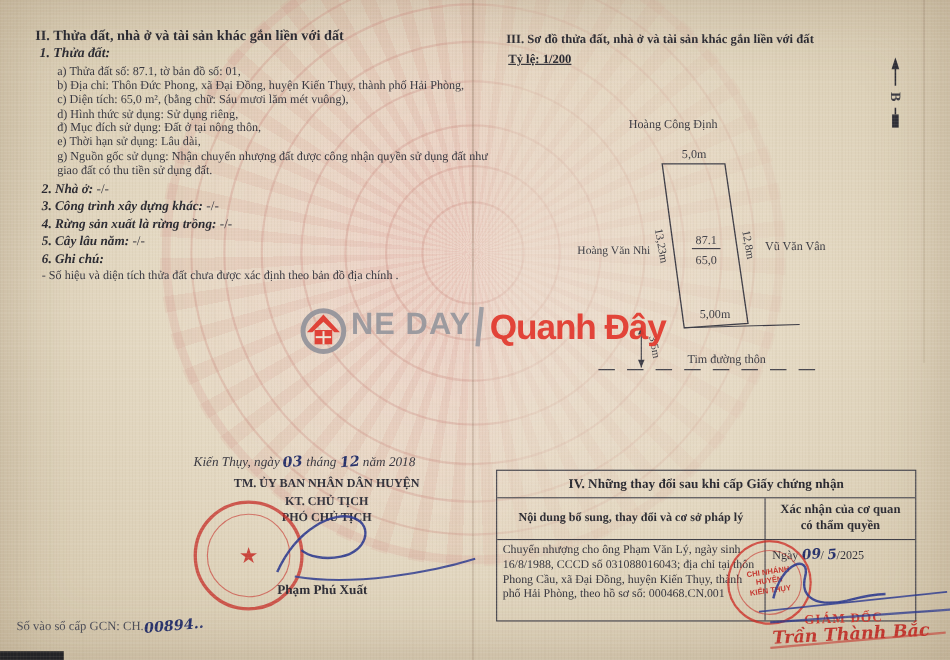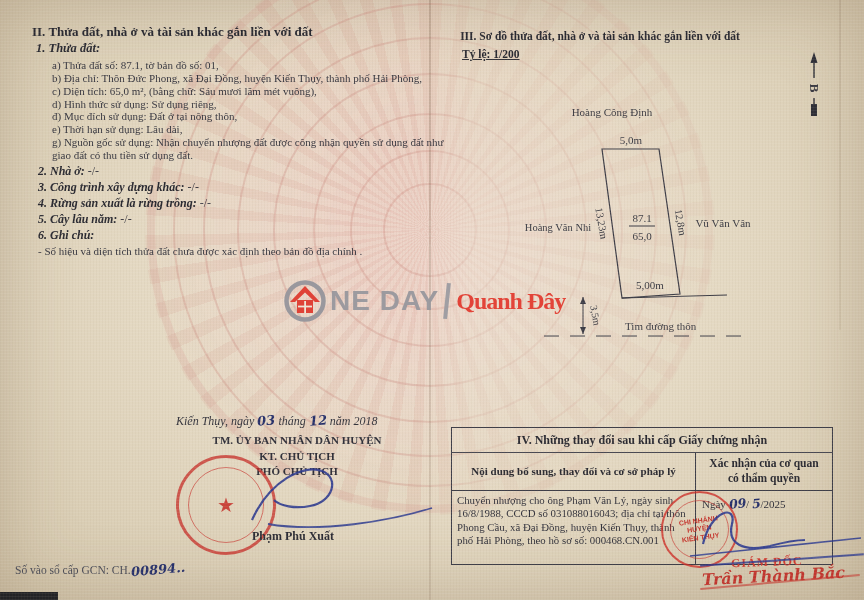--- a/index.html
+++ b/index.html
@@ -30,24 +30,24 @@
   .sec2 .title{font-size:13px;font-weight:bold;color:#27272f;padding-left:2px;margin-bottom:3px;white-space:nowrap;}
   .sec2 .sub{font-size:12.5px;font-weight:bold;font-style:italic;color:#27272f;padding-left:6px;margin-bottom:4px;}
   .sec2 .it{padding-left:22px;}
   .sec2 .num{padding-left:8px;margin-top:3px;font-size:12px;line-height:13px;}
   .sec2 .num .lab{font-weight:bold;font-style:italic;color:#27272f;}
   .sec2 .note{padding-left:8px;margin-top:3px;}
   
   .sec3-title{left:452px;top:30px;width:296px;text-align:center;font-weight:bold;font-size:11.5px;color:#27272f;white-space:nowrap;}
   .scale{left:462px;top:48px;font-weight:bold;font-size:11.5px;color:#27272f;text-decoration:underline;}
   
-  .logo{left:283px;top:279px;display:flex;align-items:center;opacity:0.93;z-index:3;}
+  .logo{left:272px;top:279px;display:flex;opacity:0.93;z-index:3;}
   .logo .gray{font-family:"Liberation Sans","DejaVu Sans",sans-serif;font-weight:bold;font-size:28px;color:#97979d;letter-spacing:1px;margin-left:3px;}
   .logo .bar{width:4px;height:36px;background:#9b9ba1;margin:0 7px 0 6px;transform:rotate(6deg);}
-  .logo .red{font-family:Liberation Serif, serif;font-weight:bold;font-size:24px;color:#e2392e;letter-spacing:-1px;}
+  .logo .red{font-family:Liberation Sans, sans-serif;font-weight:bold;font-size:32px;color:#e2392e;letter-spacing:-1px;}
   
   .dateline{left:176px;top:413px;font-size:12px;font-style:italic;color:#33333c;white-space:nowrap;}
   .auth{left:192px;width:210px;text-align:center;font-weight:bold;font-size:11px;color:#2e2e38;white-space:nowrap;}
   .stamp{border-radius:50%;border:3px solid rgba(198,42,36,0.75);}
   .stamp .inner{position:absolute;inset:9px;border-radius:50%;border:1.5px solid rgba(198,42,36,0.6);}
   .stamp .star{position:absolute;inset:0;display:flex;align-items:center;justify-content:center;color:rgba(198,42,36,0.85);}
   .signer{left:238px;top:529px;width:110px;text-align:center;font-weight:bold;font-size:12px;color:#2a2a33;white-space:nowrap;}
   .bookentry{left:15px;top:562px;font-size:11.5px;color:#4a4b55;white-space:nowrap;}
   
   .tbl{left:451px;top:427px;width:380px;height:136px;border:1.2px solid #3e3e48;}

